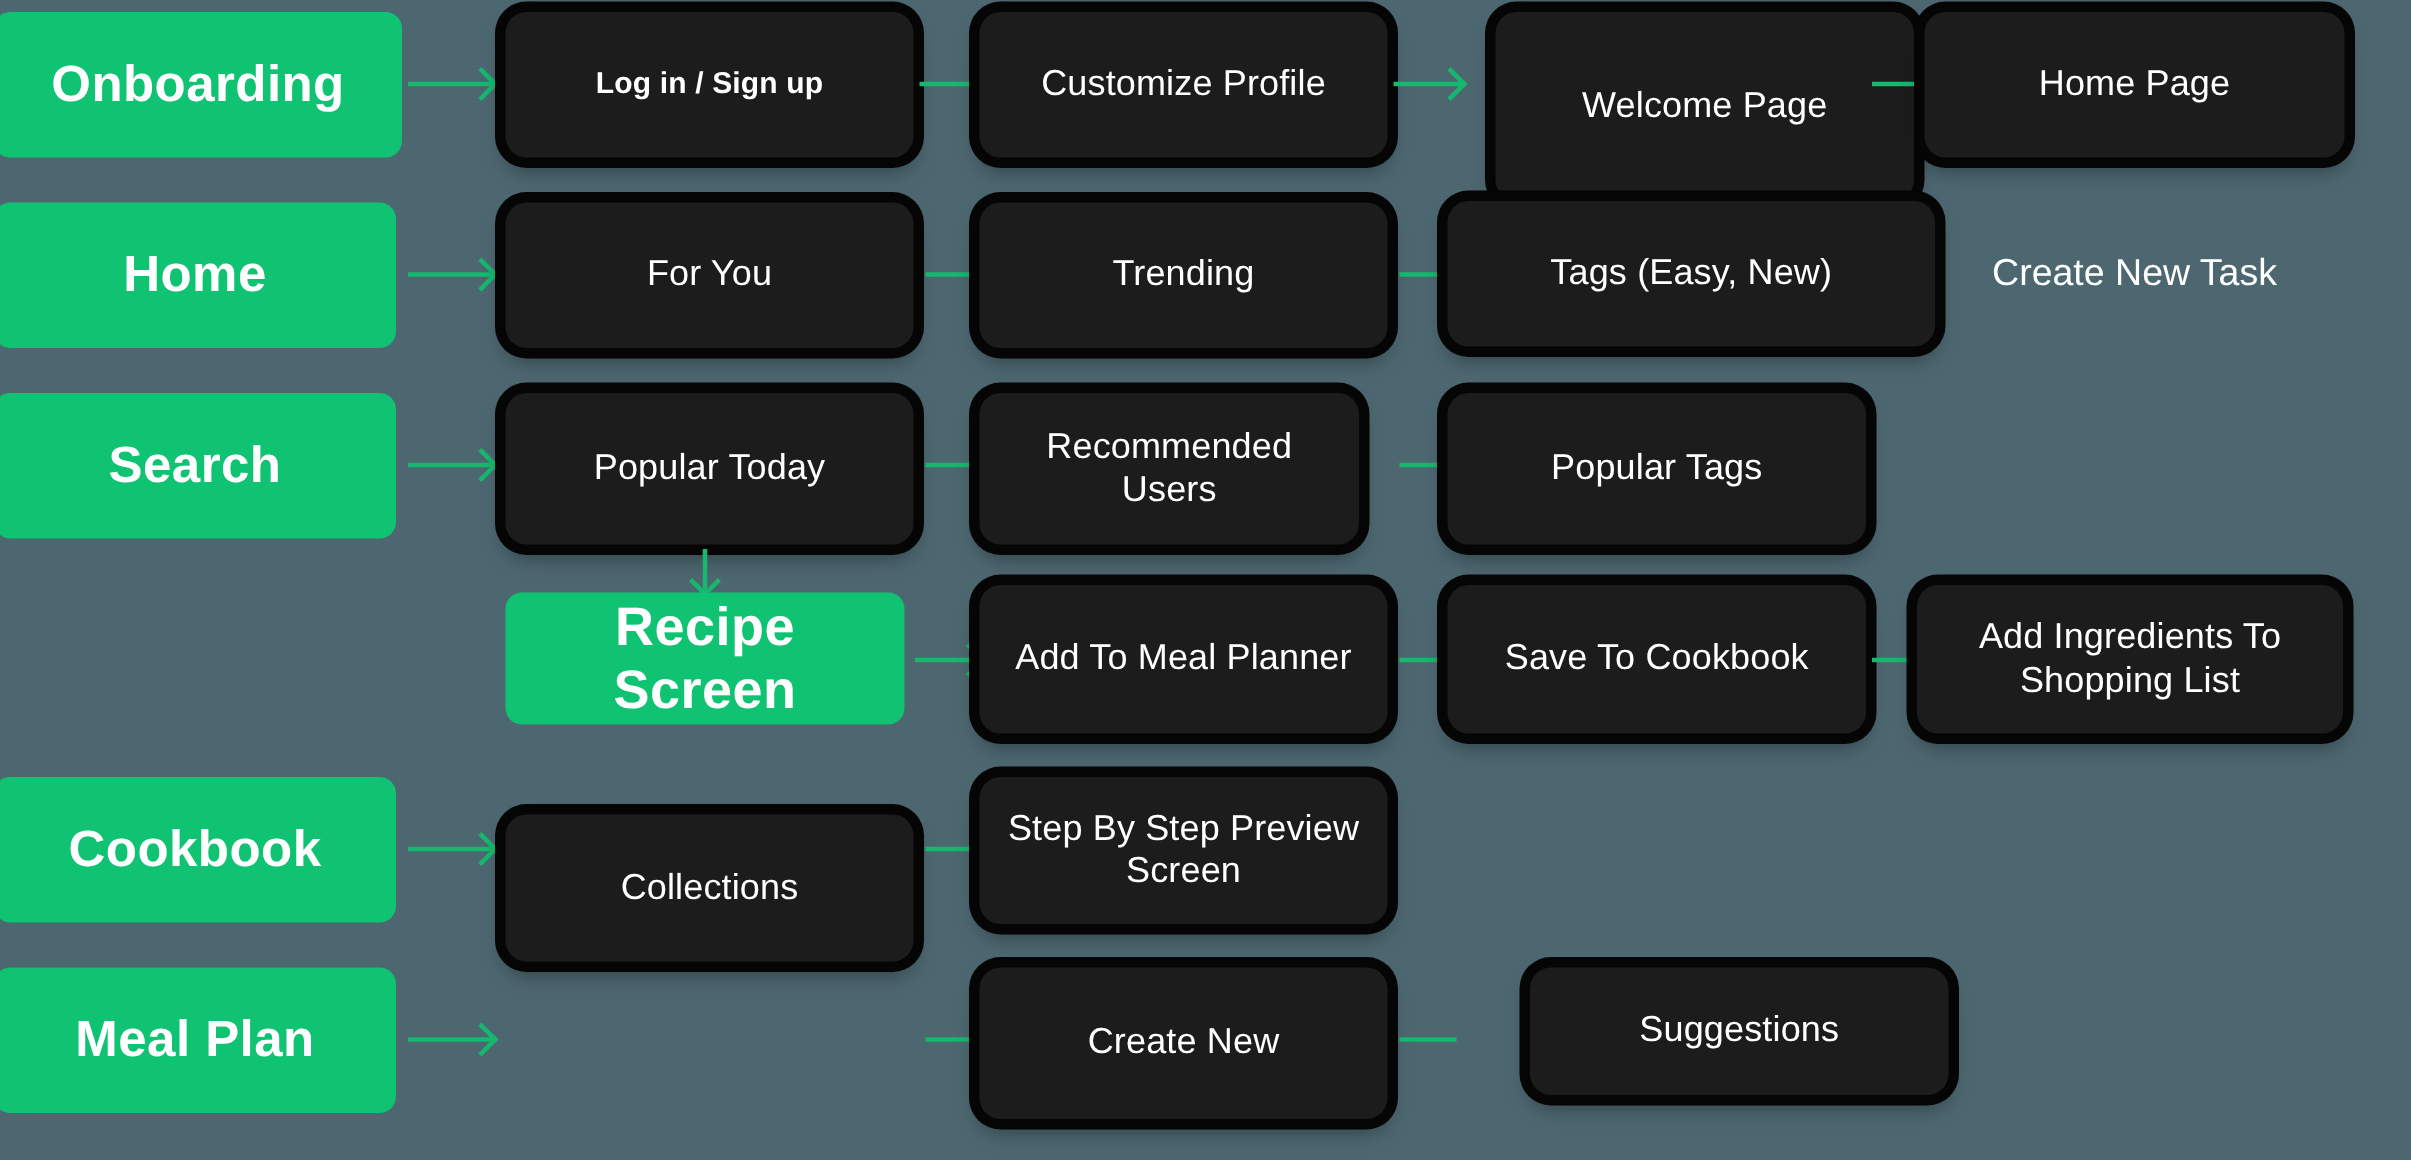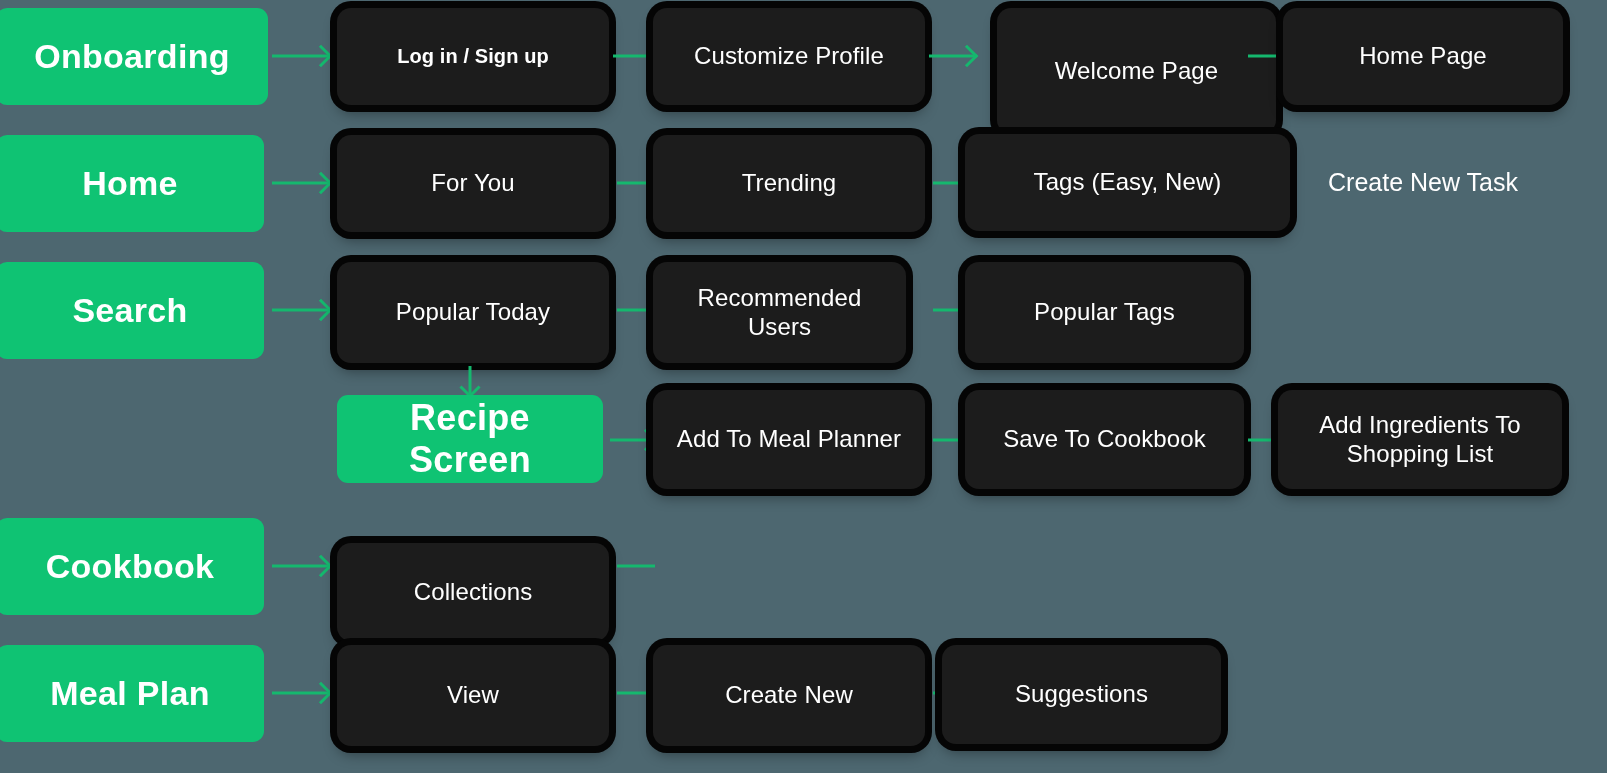--- a/index.html
+++ b/index.html
@@ -234,37 +234,37 @@
   <div class="conn arrow" style="left:272px; top:554px; width:58px; height:24px;">
     <span class="conn-line"></span>
     <span class="head"></span>
   </div>
   <div class="node dark" style="left:337px; top:518px; width:272px; height:98px;margin-top:25px;">
     <span>Collections</span>
   </div>
   <div class="conn" style="left:617px; top:554px; width:38px; height:24px;">
     <span class="conn-line"></span>
   </div>
+  <div class="node dark" style="left:653px; top:518px; width:272px; height:98px;">
+    <span>Step By Step Preview Screen</span>
+  </div>
 
   <div class="node green" style="left:-4px; top:645px; width:268px; height:97px;">
     <span>Meal Plan</span>
   </div>
   <div class="conn arrow" style="left:272px; top:681px; width:58px; height:24px;">
     <span class="conn-line"></span>
     <span class="head"></span>
   </div>
-  <div class="node dark" style="left:337px; top:645px; width:272px; height:101px;">
-    <span>View</span>
-  </div>
   <div class="conn" style="left:617px; top:681px; width:38px; height:24px;">
     <span class="conn-line"></span>
   </div>
   <div class="node dark" style="left:653px; top:645px; width:272px; height:101px;">
     <span>Create New</span>
   </div>
   <div class="conn" style="left:933px; top:681px; width:38px; height:24px;">
     <span class="conn-line"></span>
   </div>
-  <div class="node dark" style="left:942px; top:645px; width:279px; height:99px;">
+  <div class="node dark" style="left:1020px; top:645px; width:279px; height:85px;">
     <span>Suggestions</span>
   </div>
 
 </div>
 
 </body></html>

